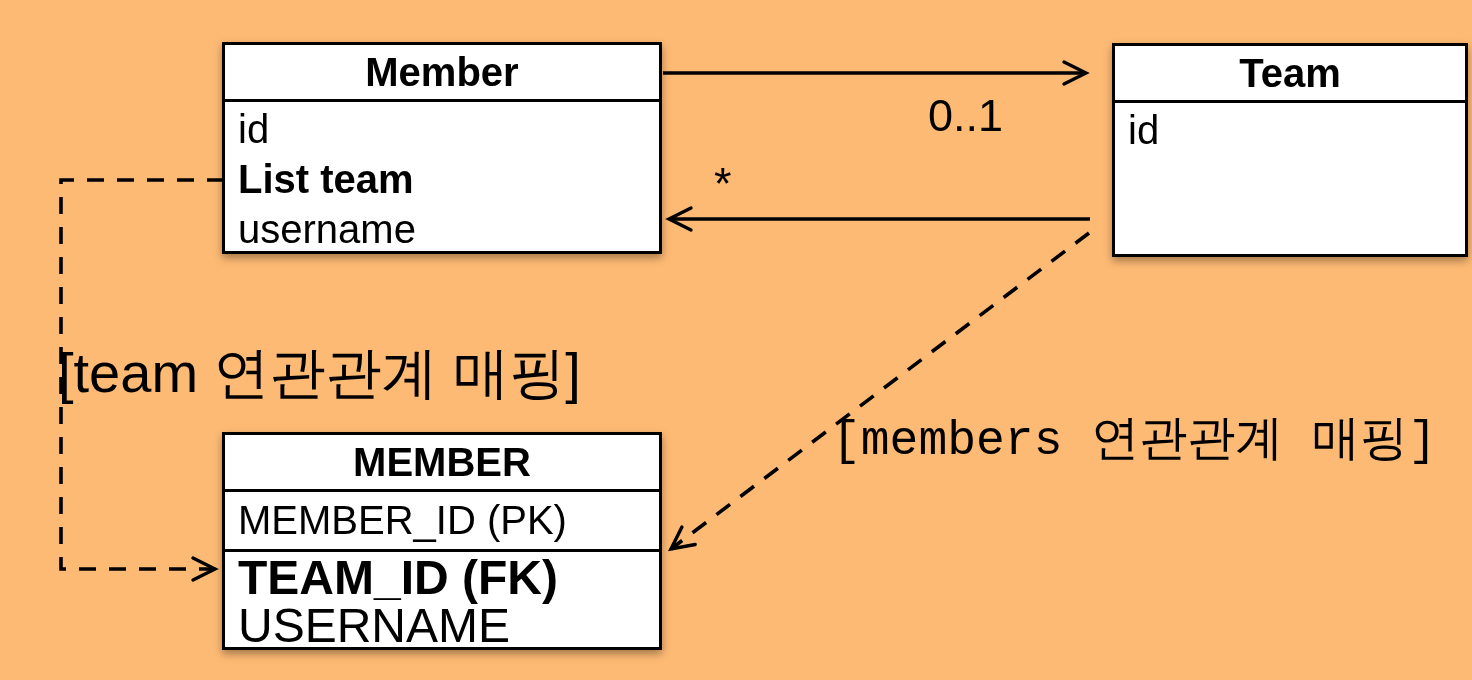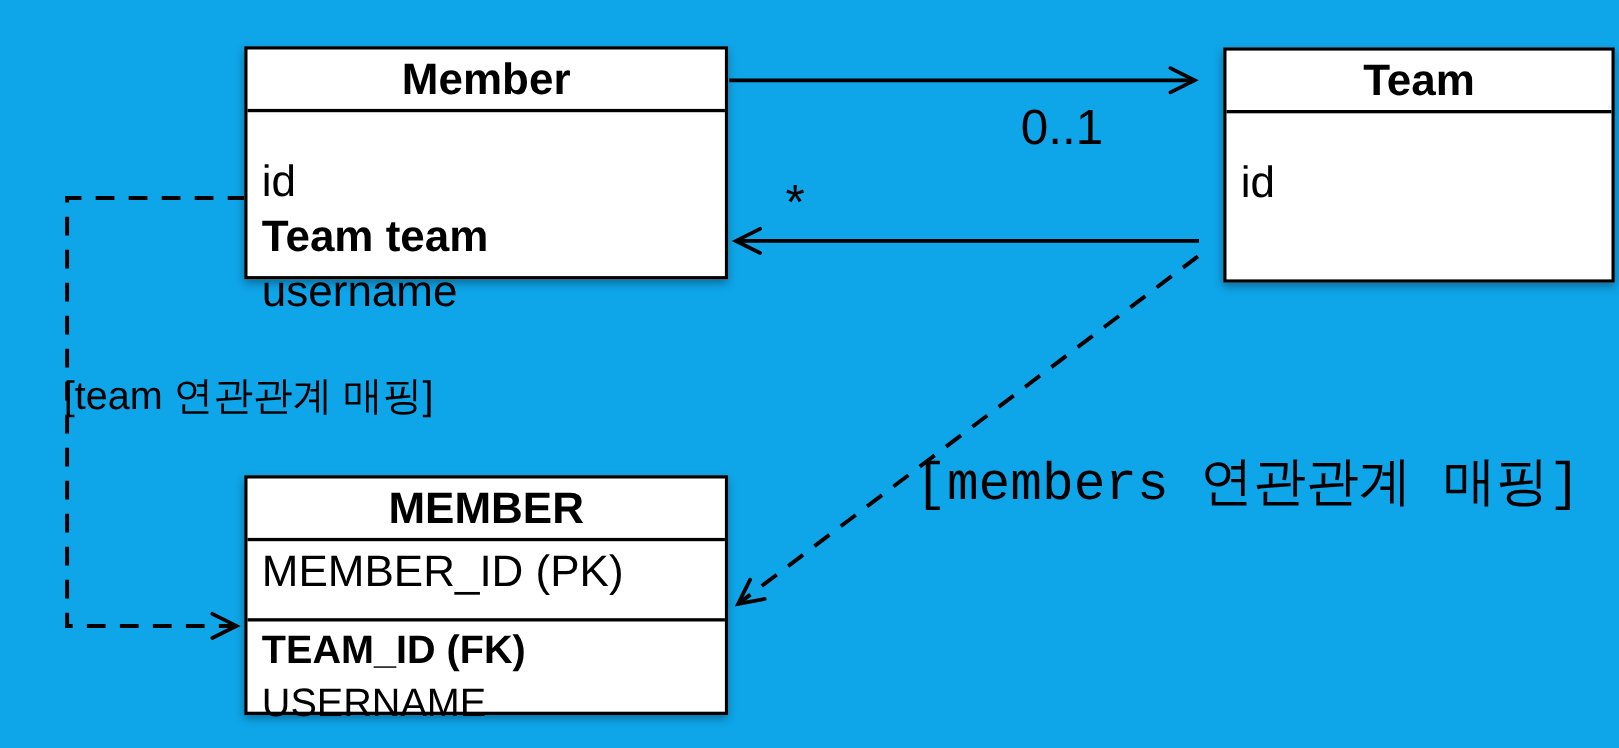--- a/index.html
+++ b/index.html
@@ -4,21 +4,21 @@
 <style>
   html, body {
     margin: 0;
     padding: 0;
     background: #ffffff;
   }
   #canvas {
     position: relative;
     width: 1472px;
     height: 680px;
-    background: #0ea5e9;
+    background: #fdba74;
     font-family: "Liberation Sans", "DejaVu Sans", sans-serif;
     color: #000000;
     overflow: hidden;
   }
   .overlay {
     position: absolute;
     left: 0;
     top: 0;
     width: 1472px;
     height: 680px;
@@ -45,49 +45,48 @@
     box-sizing: border-box;
   }
   .member-class .box-header, .team-class .box-header { height: 57px; line-height: 54px; }
   .member-table .box-header { height: 57px; line-height: 54px; }
 
   .box-body {
     padding: 2px 0 0 13px;
     font-size: 40px;
     line-height: 50px;
     white-space: nowrap;
-    margin-top: 36px;
   }
   .field { height: 50px; }
   .bold { font-weight: bold; }
 
   .table-row-pk {
     border-bottom: 3px solid #000000;
-    height: 73px;
+    height: 60px;
     line-height: 56px;
     padding-left: 13px;
     font-size: 40px;
     box-sizing: border-box;
     white-space: nowrap;
   }
   .table-body {
     padding: 2px 0 0 13px;
-    font-size: 36px;
+    font-size: 48px;
     line-height: 48px;
     white-space: nowrap;
   }
   .table-body .field { height: 48px; }
 
   .float-label {
     position: absolute;
     white-space: nowrap;
   }
   .mult-01   { left: 928px; top: 90px;  font-size: 45px; }
   .mult-star { left: 714px; top: 158px; font-size: 45px; }
-  .label-team    { left: 58px;  top: 336px; font-size: 36px; }
+  .label-team    { left: 58px;  top: 336px; font-size: 56px; }
   .label-members { left: 832px; top: 406px; font-size: 48px; font-family: Liberation Mono, monospace; }
 </style>
 </head>
 <body>
 
 <div id="canvas">
 
   <svg class="overlay" width="1472" height="680" viewBox="0 0 1472 680">
     <defs>
       <marker id="openArrow" markerWidth="32" markerHeight="32" refX="26" refY="14" orient="auto" markerUnits="userSpaceOnUse">
@@ -101,21 +100,21 @@
 
     <path d="M224,180 L61,180 L61,569 L215,569" fill="none" stroke="#000000" stroke-width="3.6" stroke-dasharray="17 13" marker-end="url(#openArrow)"></path>
 
     <path d="M1089,233 L671,549" fill="none" stroke="#000000" stroke-width="3.6" stroke-dasharray="17 13" marker-end="url(#openArrow)"></path>
   </svg>
 
   <div class="uml-box member-class">
     <div class="box-header">Member</div>
     <div class="box-body">
       <div class="field">id</div>
-      <div class="field bold">Team team</div>
+      <div class="field bold">List team</div>
       <div class="field">username</div>
     </div>
   </div>
 
   <div class="uml-box team-class">
     <div class="box-header">Team</div>
     <div class="box-body">
       <div class="field">id</div>
     </div>
   </div>

